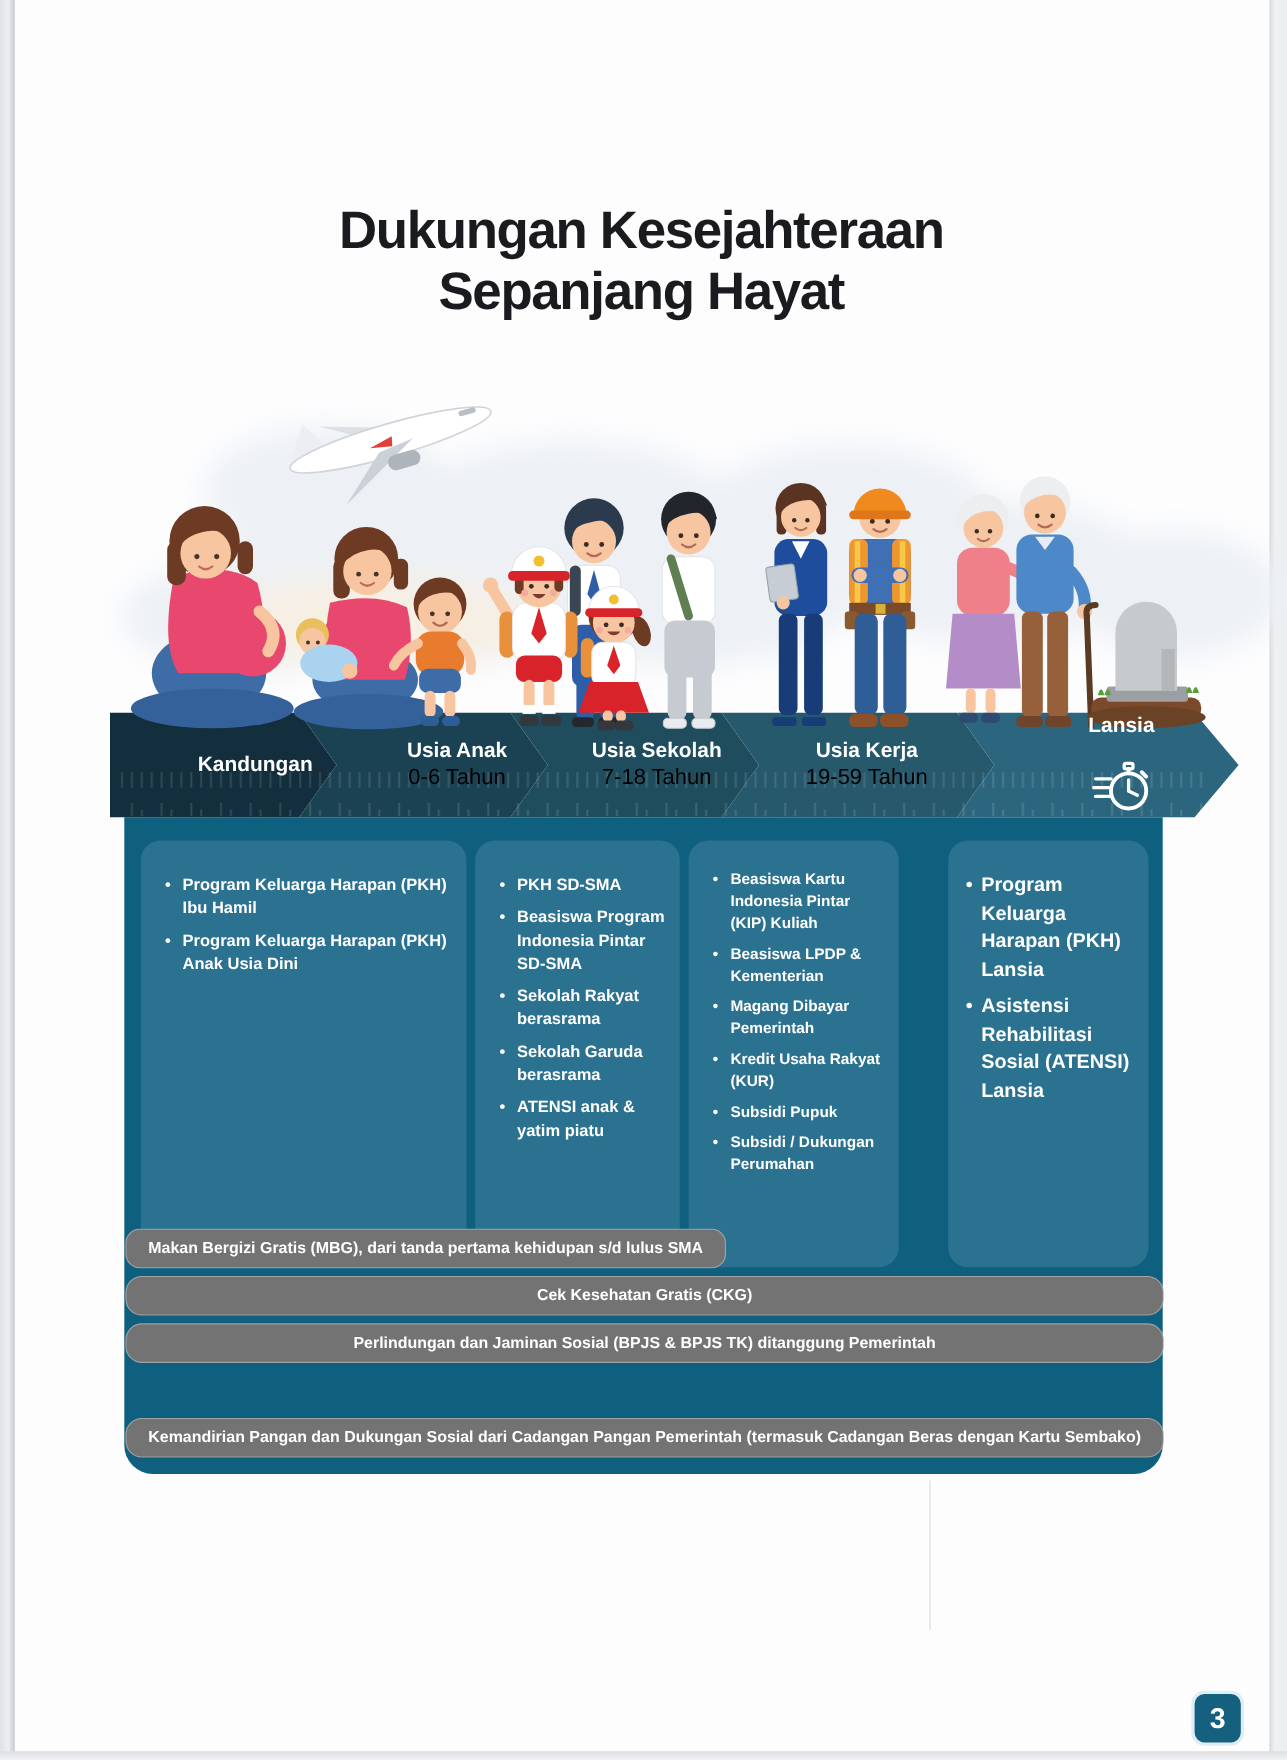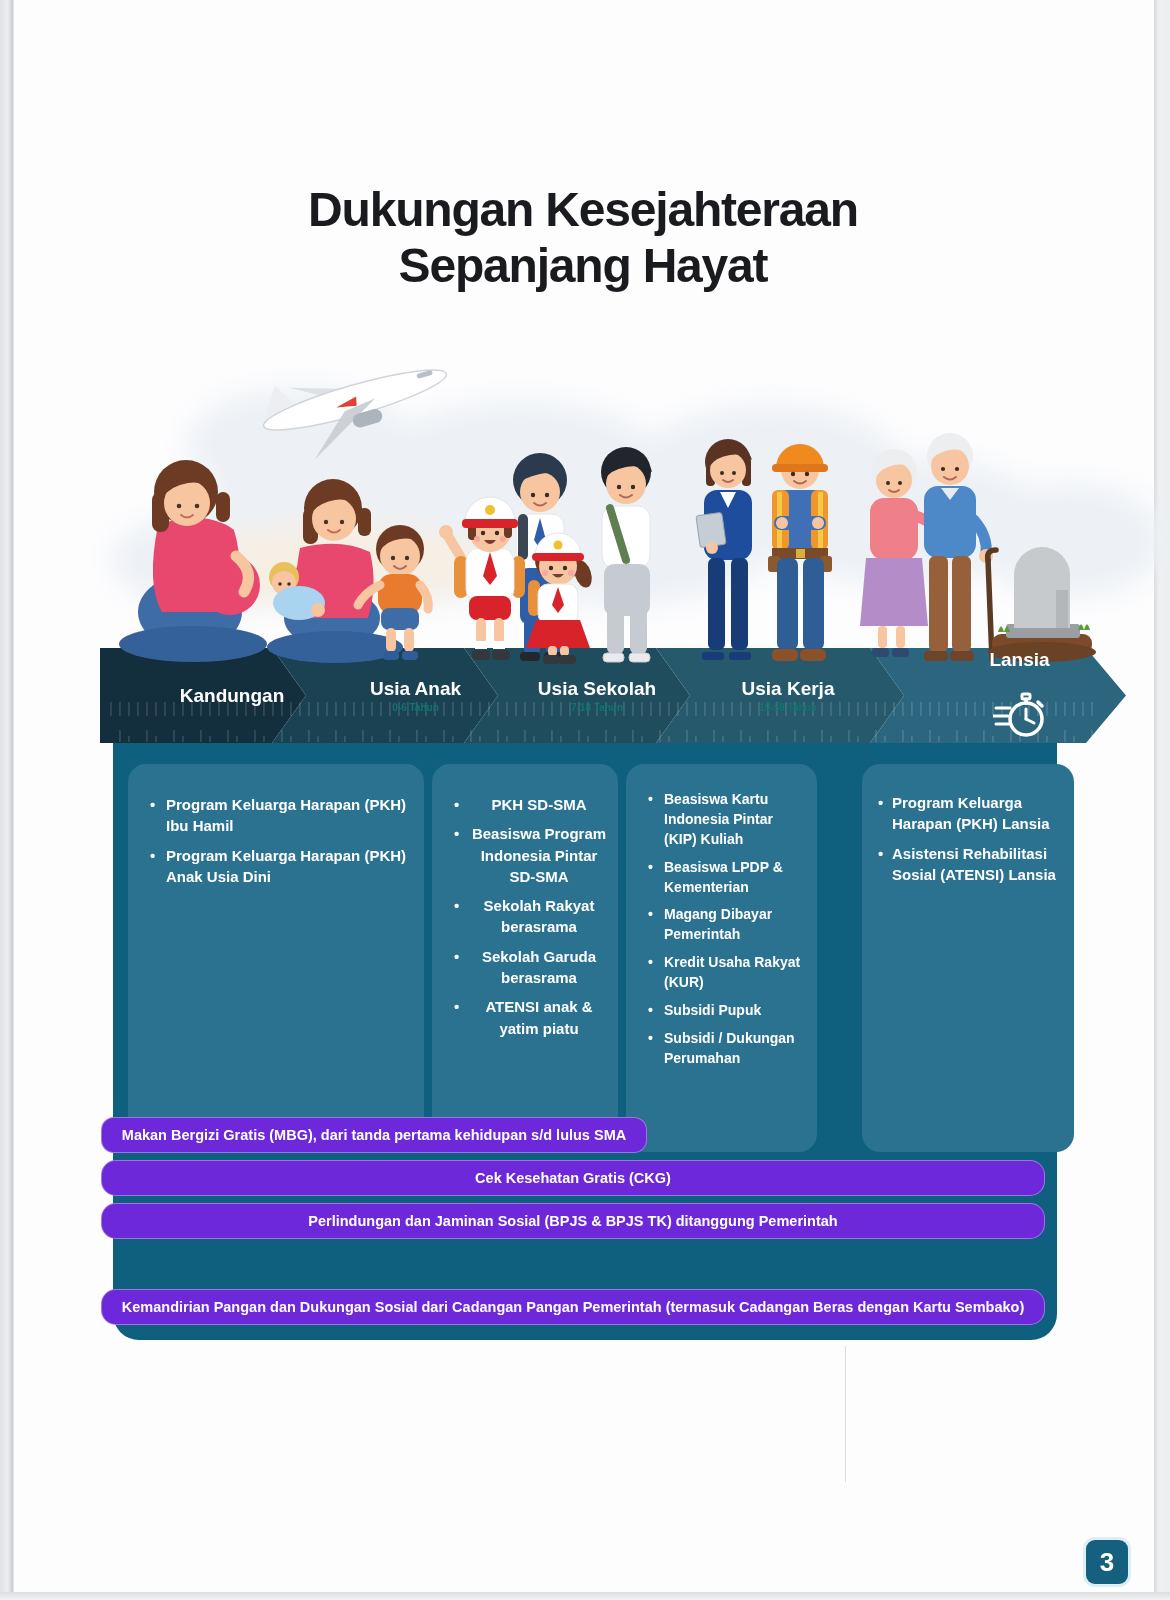--- a/index.html
+++ b/index.html
@@ -15,40 +15,40 @@
 
   .title{position:absolute;top:182px;left:14px;right:18px;text-align:center;
          color:#1a1b1e;font-weight:bold;font-size:48px;line-height:1.16;letter-spacing:-1.2px;}
 
   .illo,.band{position:absolute;left:0;top:0;width:1170px;height:1600px;pointer-events:none;}
   .band{z-index:2;} .illo{z-index:3;}
 
   .stage{position:absolute;top:648px;height:95px;display:flex;flex-direction:column;
          align-items:center;justify-content:center;z-index:5;color:#fff;text-align:center;margin-left:32px;}
   .stage-label{font-weight:bold;font-size:19px;}
-  .stage-sub{font-size:10px;color:#0f766e;margin-top:2px;font-weight:bold;}
+  .stage-sub{font-size:20px;color:#000000;margin-top:2px;}
   .stage-row{display:flex;flex-direction:column;align-items:center;gap:18px;}
 
   .panel{position:absolute;left:113px;top:743px;width:944px;height:597px;
          background:#0f607f;border-radius:0 0 26px 26px;z-index:1;}
 
   .card{position:absolute;top:764px;height:388px;background:#2b7190;border-radius:18px;
         z-index:4;color:#fff;box-sizing:border-box;}
   .card ul{list-style:none;margin:0;padding:30px 10px 0 22px;font-weight:bold;line-height:1.42;}
   .card li{position:relative;padding-left:16px;margin-bottom:8px;}
   .card li::before{content:"\2022";position:absolute;left:0;top:0;}
   .c1{left:128px;width:296px;font-size:15px;}
-  .c2{left:432px;width:186px;font-size:15px;text-align:center;}
+  .c2{left:432px;width:186px;font-size:15px;}
   .c3{left:626px;width:191px;font-size:14px;}
   .c3 ul{padding-top:26px;}
-  .c4{left:862px;width:212px;font-size:15px;}
+  .c4{left:862px;width:182px;font-size:18px;}
   .c4 ul{padding-left:16px;padding-top:28px;}
   .c4 li{padding-left:14px;}
 
-  .bar{position:absolute;left:101px;width:944px;height:36px;background:#6d28d9;
+  .bar{position:absolute;left:114px;width:944px;height:36px;background:#737373;
        border:1px solid rgba(255,255,255,.35);border-radius:15px;box-sizing:border-box;
        display:flex;align-items:center;justify-content:center;color:#fff;font-weight:bold;
        font-size:14.5px;z-index:6;text-align:center;}
   .bar1{width:546px;top:1117px;border-radius:13px;}
   .bar2{top:1160px;} .bar3{top:1203px;} .bar4{top:1246px;} .bar5{top:1289px;}
 
   .crease{position:absolute;left:845px;top:1346px;width:1px;height:136px;background:#d9dbde;z-index:6;}
 
   .pagenum{position:absolute;left:1086px;top:1540px;width:42px;height:44px;background:#15607f;
            border-radius:9px;display:flex;align-items:center;justify-content:center;color:#fff;

